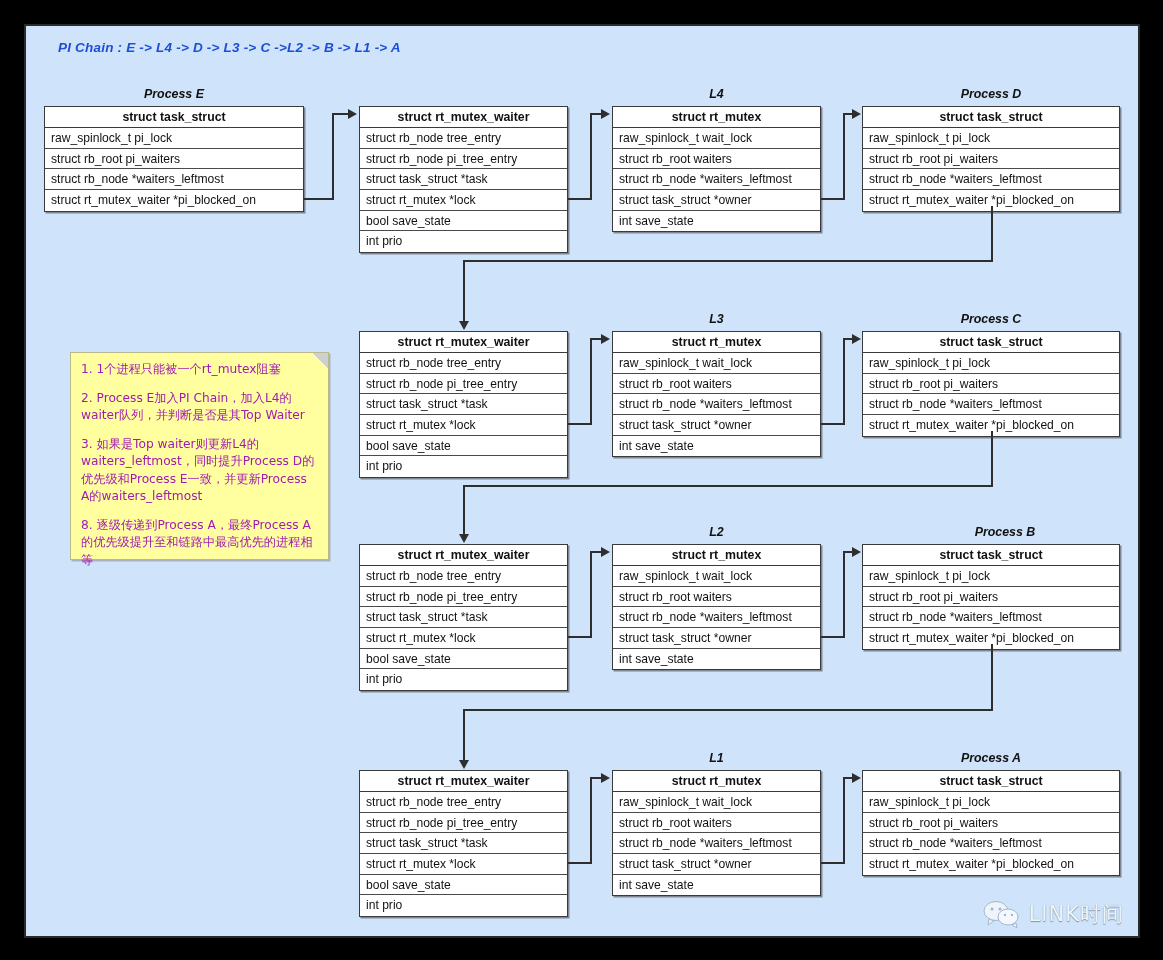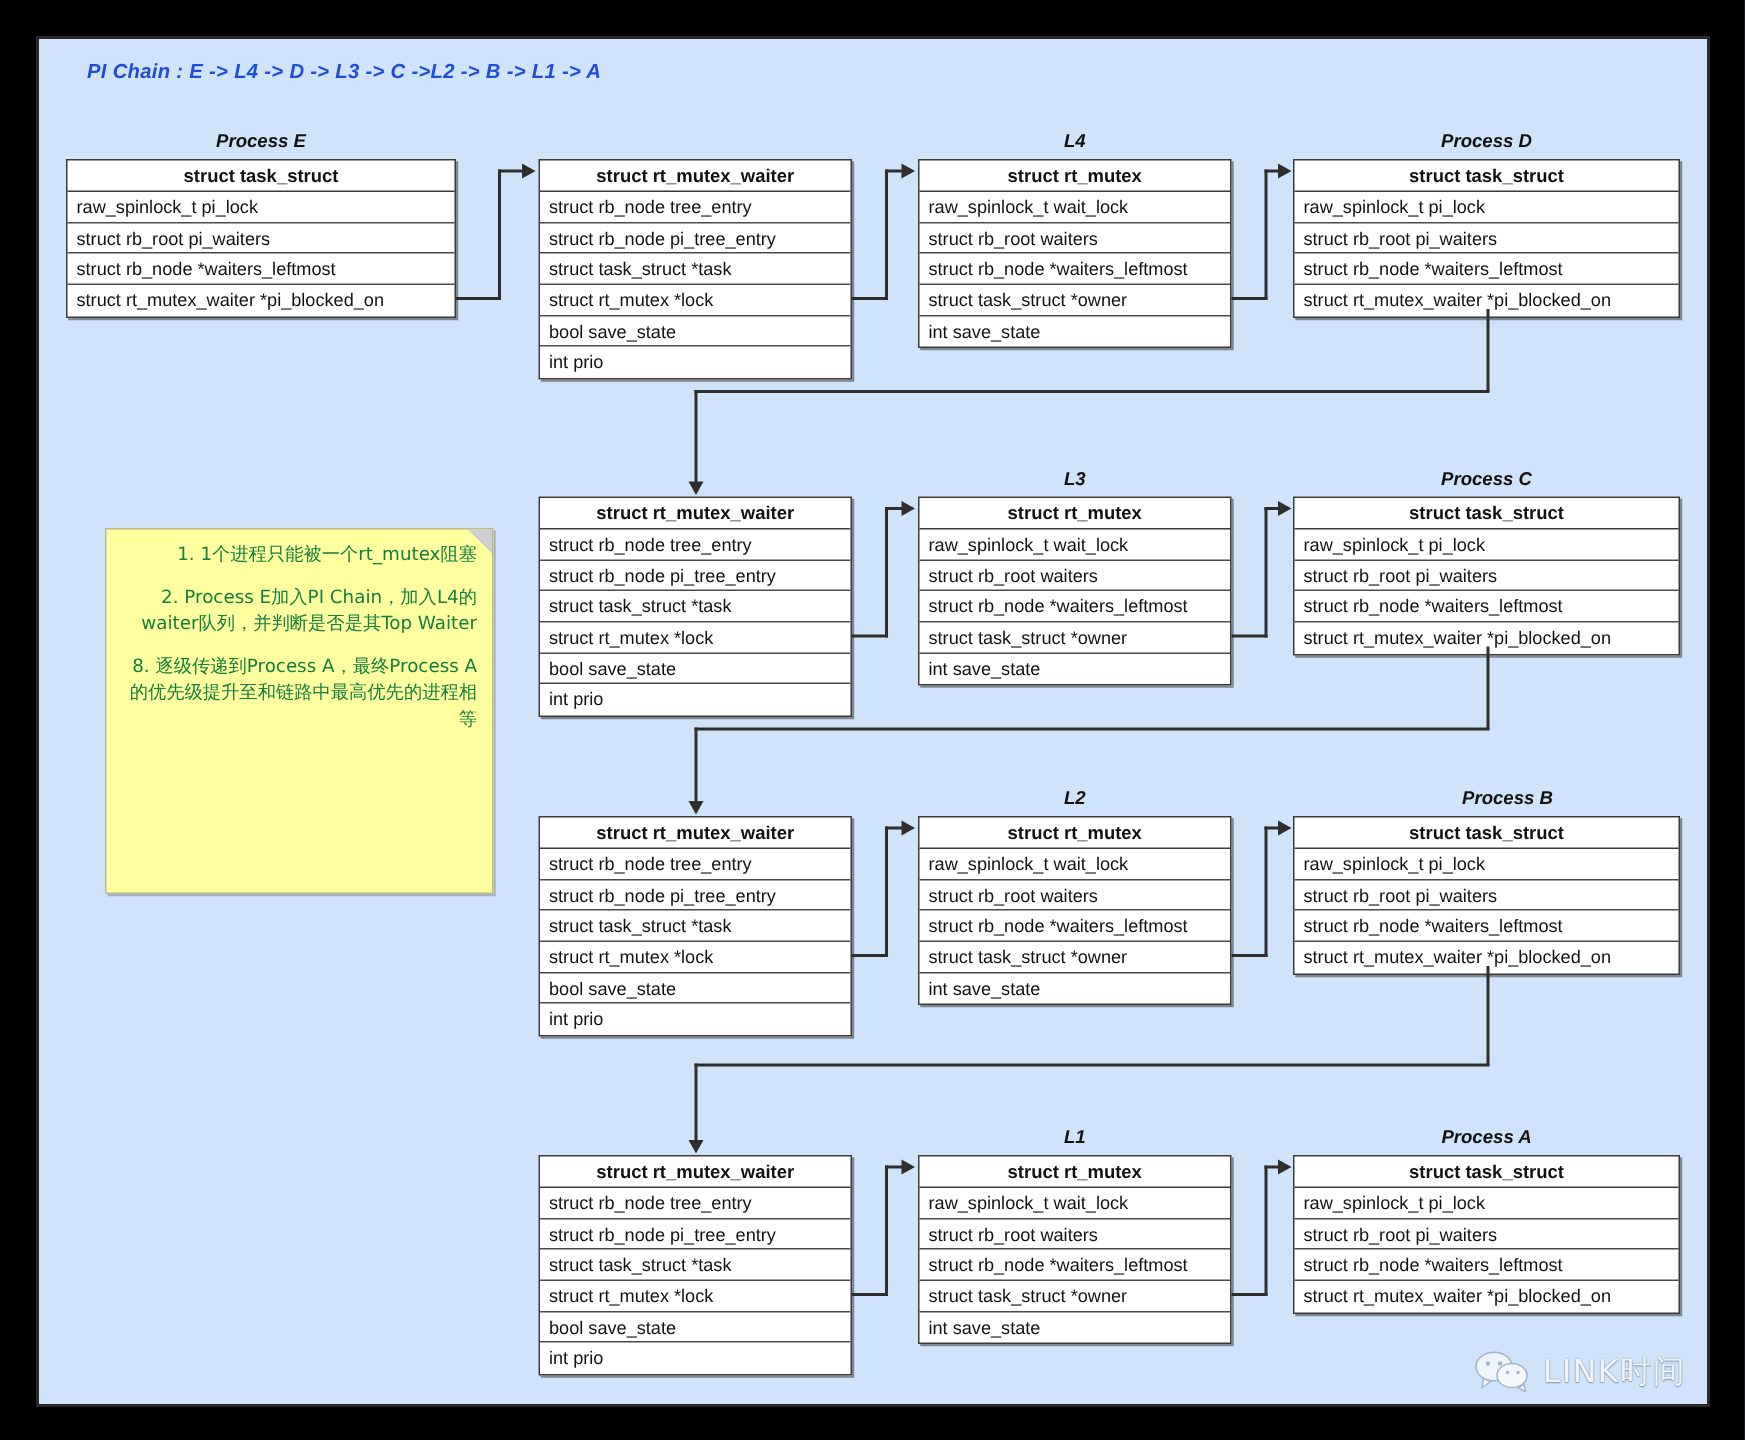--- a/index.html
+++ b/index.html
@@ -9,23 +9,23 @@
   #title{position:absolute;left:32px;top:14px;font-size:13.5px;font-weight:bold;font-style:italic;color:#1d4ed8;letter-spacing:.2px;white-space:nowrap;}
 
   
   .box{position:absolute;background:#fff;border:1.6px solid #3a3a3a;box-sizing:border-box;box-shadow:1.5px 1.5px 0 rgba(60,60,60,.55);}
   .box .hdr{height:21px;line-height:21px;text-align:center;font-weight:bold;font-size:12.3px;color:#111;border-bottom:1.4px solid #3a3a3a;box-sizing:border-box;white-space:nowrap;overflow:hidden;}
   .box .row{height:20.7px;line-height:20.7px;font-size:12.1px;color:#111;padding-left:6px;border-bottom:1.2px solid #4a4a4a;box-sizing:border-box;white-space:nowrap;overflow:hidden;}
   .box .row:last-child{border-bottom:none;}
   .caption{position:absolute;font-size:12.4px;font-style:italic;font-weight:bold;color:#111;white-space:nowrap;text-align:center;}
 
   
-  #note{position:absolute;left:44px;top:326px;width:259px;height:244px;background:#ffffa0;border:1px solid #b9b98d;box-sizing:border-box;
+  #note{position:absolute;left:44px;top:326px;width:259px;height:208px;background:#ffffa0;border:1px solid #b9b98d;box-sizing:border-box;
         box-shadow:1.5px 1.5px 0 rgba(120,120,120,.45);padding:8px 10px 0 10px;
-        font-size:12.2px;line-height:17.5px;color:#15803d;font-family:"DejaVu Sans","Liberation Sans",sans-serif;text-align:right;}
+        font-size:12.2px;line-height:17.5px;color:#a21caf;font-family:"DejaVu Sans","Liberation Sans",sans-serif;}
   #note .fold{position:absolute;right:0;top:0;width:16px;height:16px;background:linear-gradient(225deg,#cfcfcf 0 50%,transparent 50%);}
   #note p{margin:0 0 11px 0;}
 
   
   .ln{position:absolute;background:#2e2e2e;}
   .hl{height:1.8px;}
   .vl{width:1.8px;}
   .arr-r{position:absolute;width:0;height:0;border-top:5.5px solid transparent;border-bottom:5.5px solid transparent;border-left:9px solid #2e2e2e;}
   .arr-d{position:absolute;width:0;height:0;border-left:5.5px solid transparent;border-right:5.5px solid transparent;border-top:9px solid #2e2e2e;}
 
@@ -38,20 +38,21 @@
 <body>
 
 <div id="canvas">
   <div id="panel">
     <div id="title">PI Chain : E -&gt; L4 -&gt; D -&gt; L3 -&gt; C -&gt;L2 -&gt; B -&gt; L1 -&gt; A</div>
 
     <div id="note">
       <div class="fold"></div>
       <p>1. 1个进程只能被一个rt_mutex阻塞</p>
       <p>2. Process E加入PI Chain，加入L4的waiter队列，并判断是否是其Top Waiter</p>
+      <p>3. 如果是Top waiter则更新L4的waiters_leftmost，同时提升Process D的优先级和Process E一致，并更新Process A的waiters_leftmost</p>
       <p>8. 逐级传递到Process A，最终Process A的优先级提升至和链路中最高优先的进程相等</p>
     </div>
 
     <div class="caption" style="left:18px;top:61px;width:260px;">Process E</div>
     <div class="box" style="left:18px;top:80px;width:260px;">
       <div class="hdr">struct task_struct</div>
       <div class="row">raw_spinlock_t pi_lock</div>
       <div class="row">struct rb_root pi_waiters</div>
       <div class="row">struct rb_node *waiters_leftmost</div>
       <div class="row">struct rt_mutex_waiter *pi_blocked_on</div>

